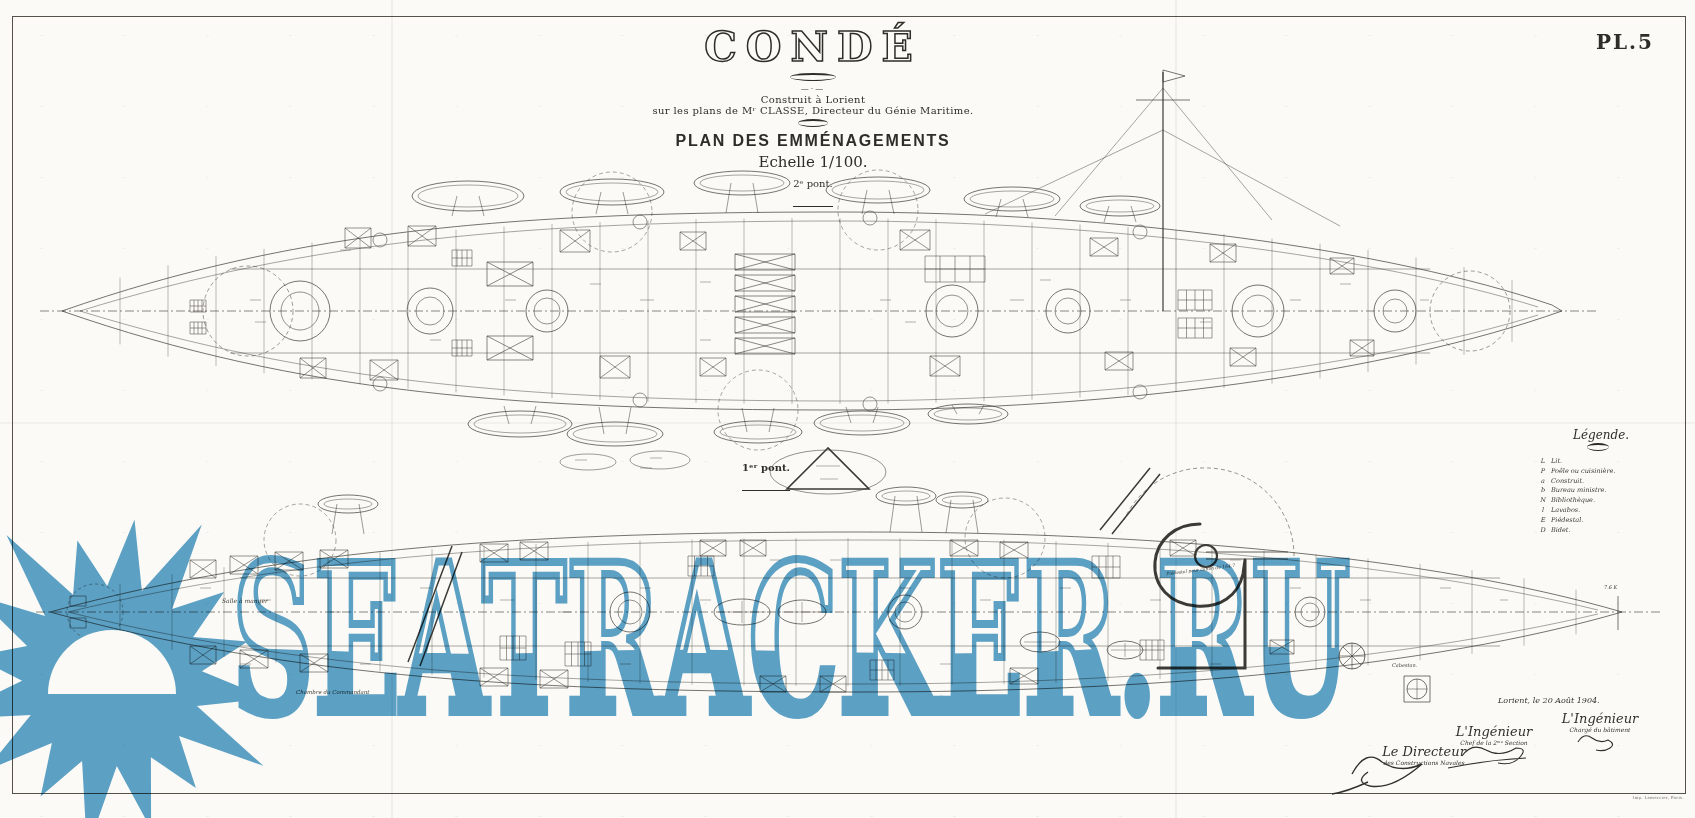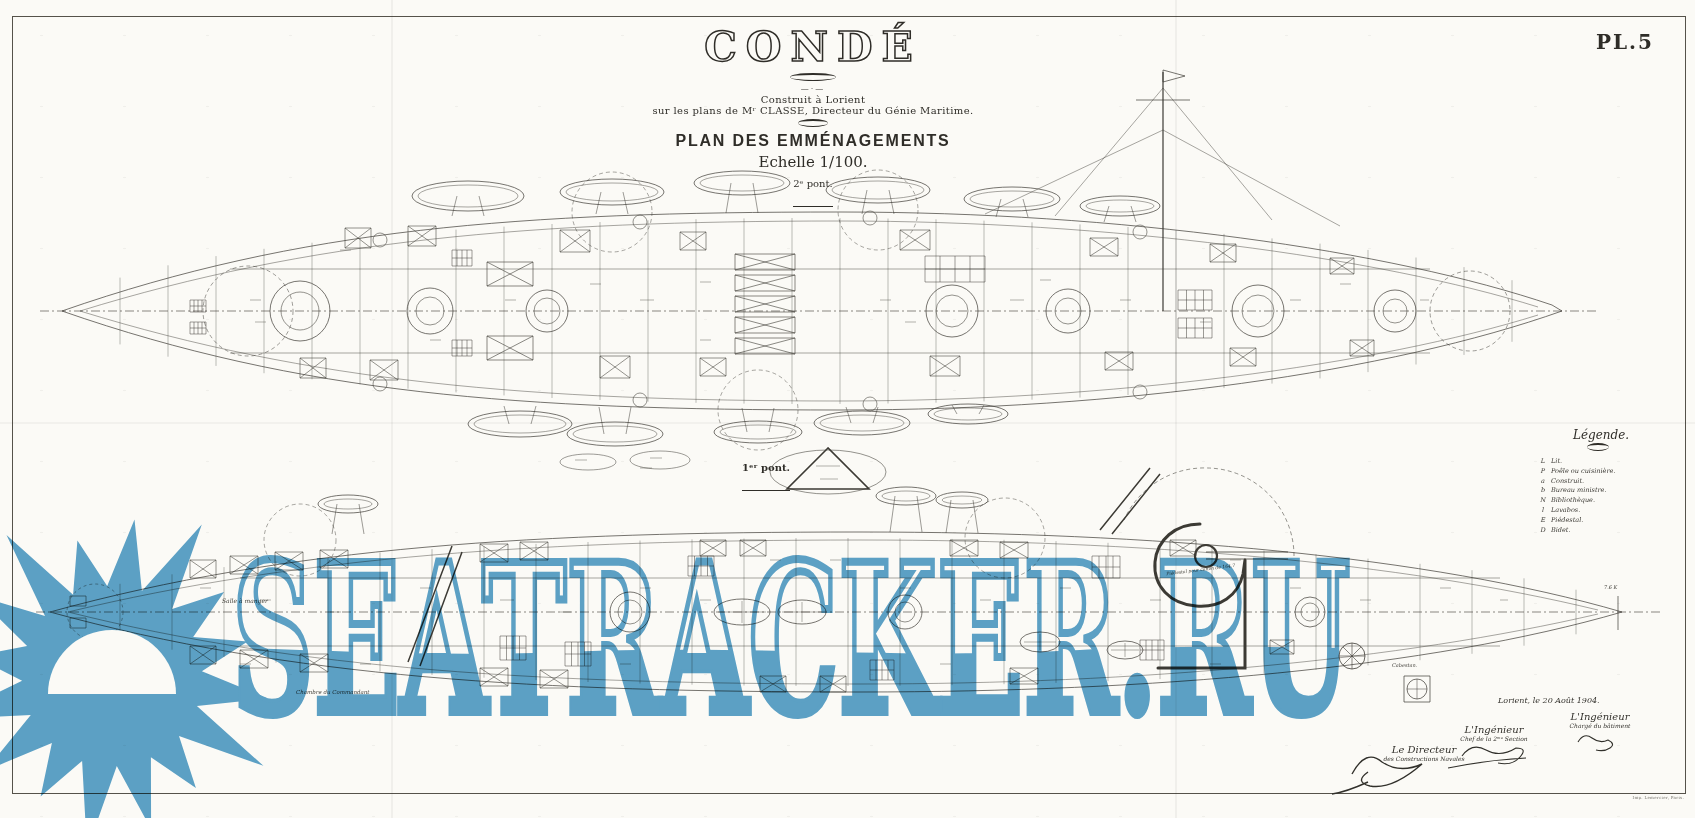--- a/index.html
+++ b/index.html
@@ -29,21 +29,21 @@
 
   
   #legend{position:absolute;left:1535px;top:428px;width:142px;font-style:italic;}
   #legend-title{font-size:12px;text-align:center;width:96px;margin-left:18px;}
   #legend .flourish{width:22px;margin:1px auto 6px;margin-left:52px;}
   .legend-row{display:flex;font-size:6.5px;line-height:9.8px;color:#3a3833;}
   .legend-key{width:16px;text-align:center;flex:none;}
 
   
   .sig{position:absolute;text-align:center;font-style:italic;color:#33312c;}
-  .sig .t1{font-size:10px;}
+  .sig .t1{font-size:13px;}
   .sig .t2{font-size:6px;}
   #place-date{position:absolute;left:1498px;top:696px;width:185px;font-style:italic;font-size:8px;color:#33312c;}
 
   .micro-label{position:absolute;font-style:italic;color:#44423c;white-space:nowrap;}
   #imprint{position:absolute;left:1528px;top:795px;width:156px;text-align:right;font-size:4px;color:#77756e;letter-spacing:.3px;}
 
   #plans,#watermark{position:absolute;left:0;top:0;}
   #watermark{pointer-events:none;}
   .wm-text{font-family:"DejaVu Serif","Liberation Serif",serif;font-weight:bold;}
 </style>

